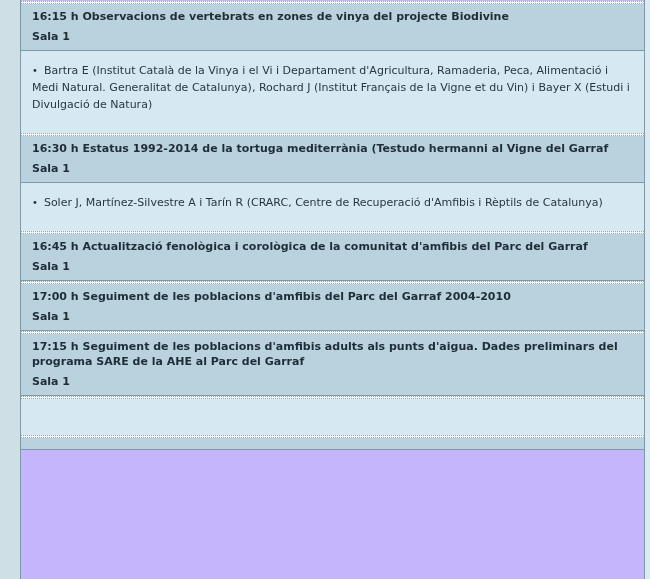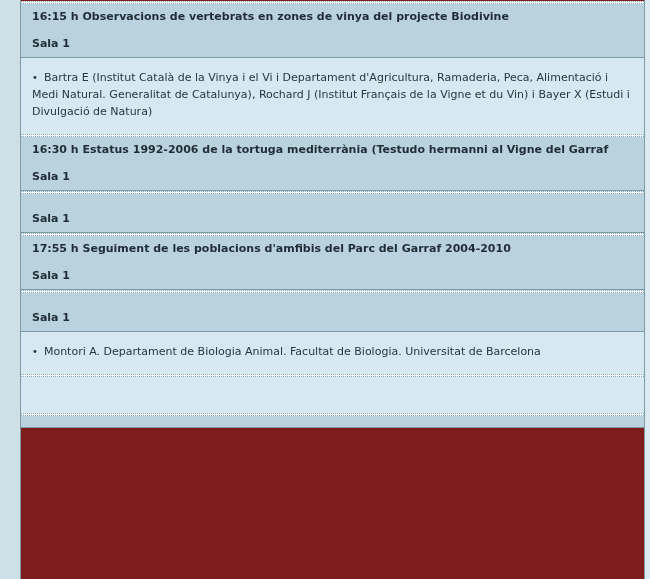--- a/index.html
+++ b/index.html
@@ -17,43 +17,43 @@
   }
   .right-strip {
     position: absolute; right: 0; top: 0; width: 5px; height: 100%;
     background: #dceaf1;
   }
   .main {
     position: absolute; left: 20px; top: 0;
     width: 625px; height: 579px;
     border-left: 1px solid #7e99a6;
     border-right: 1px solid #7e99a6;
-    background: #7f1d1d;
+    background: #c4b5fd;
   }
   .separator {
     height: 3px;
     background: #f0f5f7;
     border-top: 1px dotted #93aab4;
     border-bottom: 1px dotted #93aab4;
   }
   .separator.top { margin-top: 1px; }
   .session-header {
     background: #b9d2de;
     padding: 5px 12px 6px 11px;
     border-bottom: 1px solid #7e99a6;
     color: #1f2d36;
     font-weight: bold;
     line-height: 15px;
   }
   .session-title { }
   .session-title .italic { }
-  .session-room { margin-top: 12px; }
+  .session-room { margin-top: 5px; }
   .session-content {
     background: #d6e8f1;
-    padding: 11px 14px 14px 11px;
+    padding: 11px 14px 20px 11px;
     color: #28373f;
     line-height: 17px;
   }
   .session-content.empty { height: 36px; padding: 0; }
   .author-item .bullet {
     display: inline-block;
     margin-right: 6px;
     font-size: 10px;
   }
 </style>
@@ -72,48 +72,50 @@
       <div class="session-room">Sala 1</div>
     </div>
     <div class="session-content">
             <div class="author-item"><span class="bullet">•</span><span>Bartra E (Institut Català de la Vinya i el Vi i Departament d'Agricultura, Ramaderia, Peca, Alimentació i Medi Natural. Generalitat de Catalunya), Rochard J (Institut Français de la Vigne et du Vin) i Bayer X (Estudi i Divulgació de Natura)</span></div>
           </div>
     <div class="separator"></div>
   </div>
 
   <div class="session">
     <div class="session-header">
-      <div class="session-title"><span class="session-time">16:30 h </span><span class="title-parts"><span>Estatus 1992-2006 de la tortuga mediterrània (</span><span class="italic">Testudo hermanni</span><span> al Vigne del Garraf</span></span></div>
+      <div class="session-title"><span class="session-time">16:30 h </span><span class="title-parts"><span>Estatus 1992-2014 de la tortuga mediterrània (</span><span class="italic">Testudo hermanni</span><span> al Vigne del Garraf</span></span></div>
+      <div class="session-room">Sala 1</div>
+    </div>
+    <div class="session-content">
+            <div class="author-item"><span class="bullet">•</span><span>Soler J, Martínez-Silvestre A i Tarín R (CRARC, Centre de Recuperació d'Amfibis i Rèptils de Catalunya)</span></div>
+          </div>
+    <div class="separator"></div>
+  </div>
+
+  <div class="session">
+    <div class="session-header">
+      <div class="session-title"><span class="session-time">16:45 h </span><span class="title-parts"><span>Actualització fenològica i corològica de la comunitat d'amfibis del Parc del Garraf</span></span></div>
       <div class="session-room">Sala 1</div>
     </div>
     <div class="separator"></div>
   </div>
 
   <div class="session">
     <div class="session-header">
+      <div class="session-title"><span class="session-time">17:00 h </span><span class="title-parts"><span>Seguiment de les poblacions d'amfibis del Parc del Garraf 2004-2010</span></span></div>
       <div class="session-room">Sala 1</div>
     </div>
     <div class="separator"></div>
   </div>
 
   <div class="session">
     <div class="session-header">
-      <div class="session-title"><span class="session-time">17:55 h </span><span class="title-parts"><span>Seguiment de les poblacions d'amfibis del Parc del Garraf 2004-2010</span></span></div>
+      <div class="session-title"><span class="session-time">17:15 h </span><span class="title-parts"><span>Seguiment de les poblacions d'amfibis adults als punts d'aigua. Dades preliminars del programa SARE de la AHE al Parc del Garraf</span></span></div>
       <div class="session-room">Sala 1</div>
     </div>
-    <div class="separator"></div>
-  </div>
-
-  <div class="session">
-    <div class="session-header">
-      <div class="session-room">Sala 1</div>
-    </div>
-    <div class="session-content">
-            <div class="author-item"><span class="bullet">•</span><span>Montori A. Departament de Biologia Animal. Facultat de Biologia. Universitat de Barcelona</span></div>
-          </div>
     <div class="separator"></div>
   </div>
 
   <div class="session">
     <div class="session-content empty"></div>
     <div class="separator"></div>
   </div>
 
   <div class="session">
     <div class="session-header">

